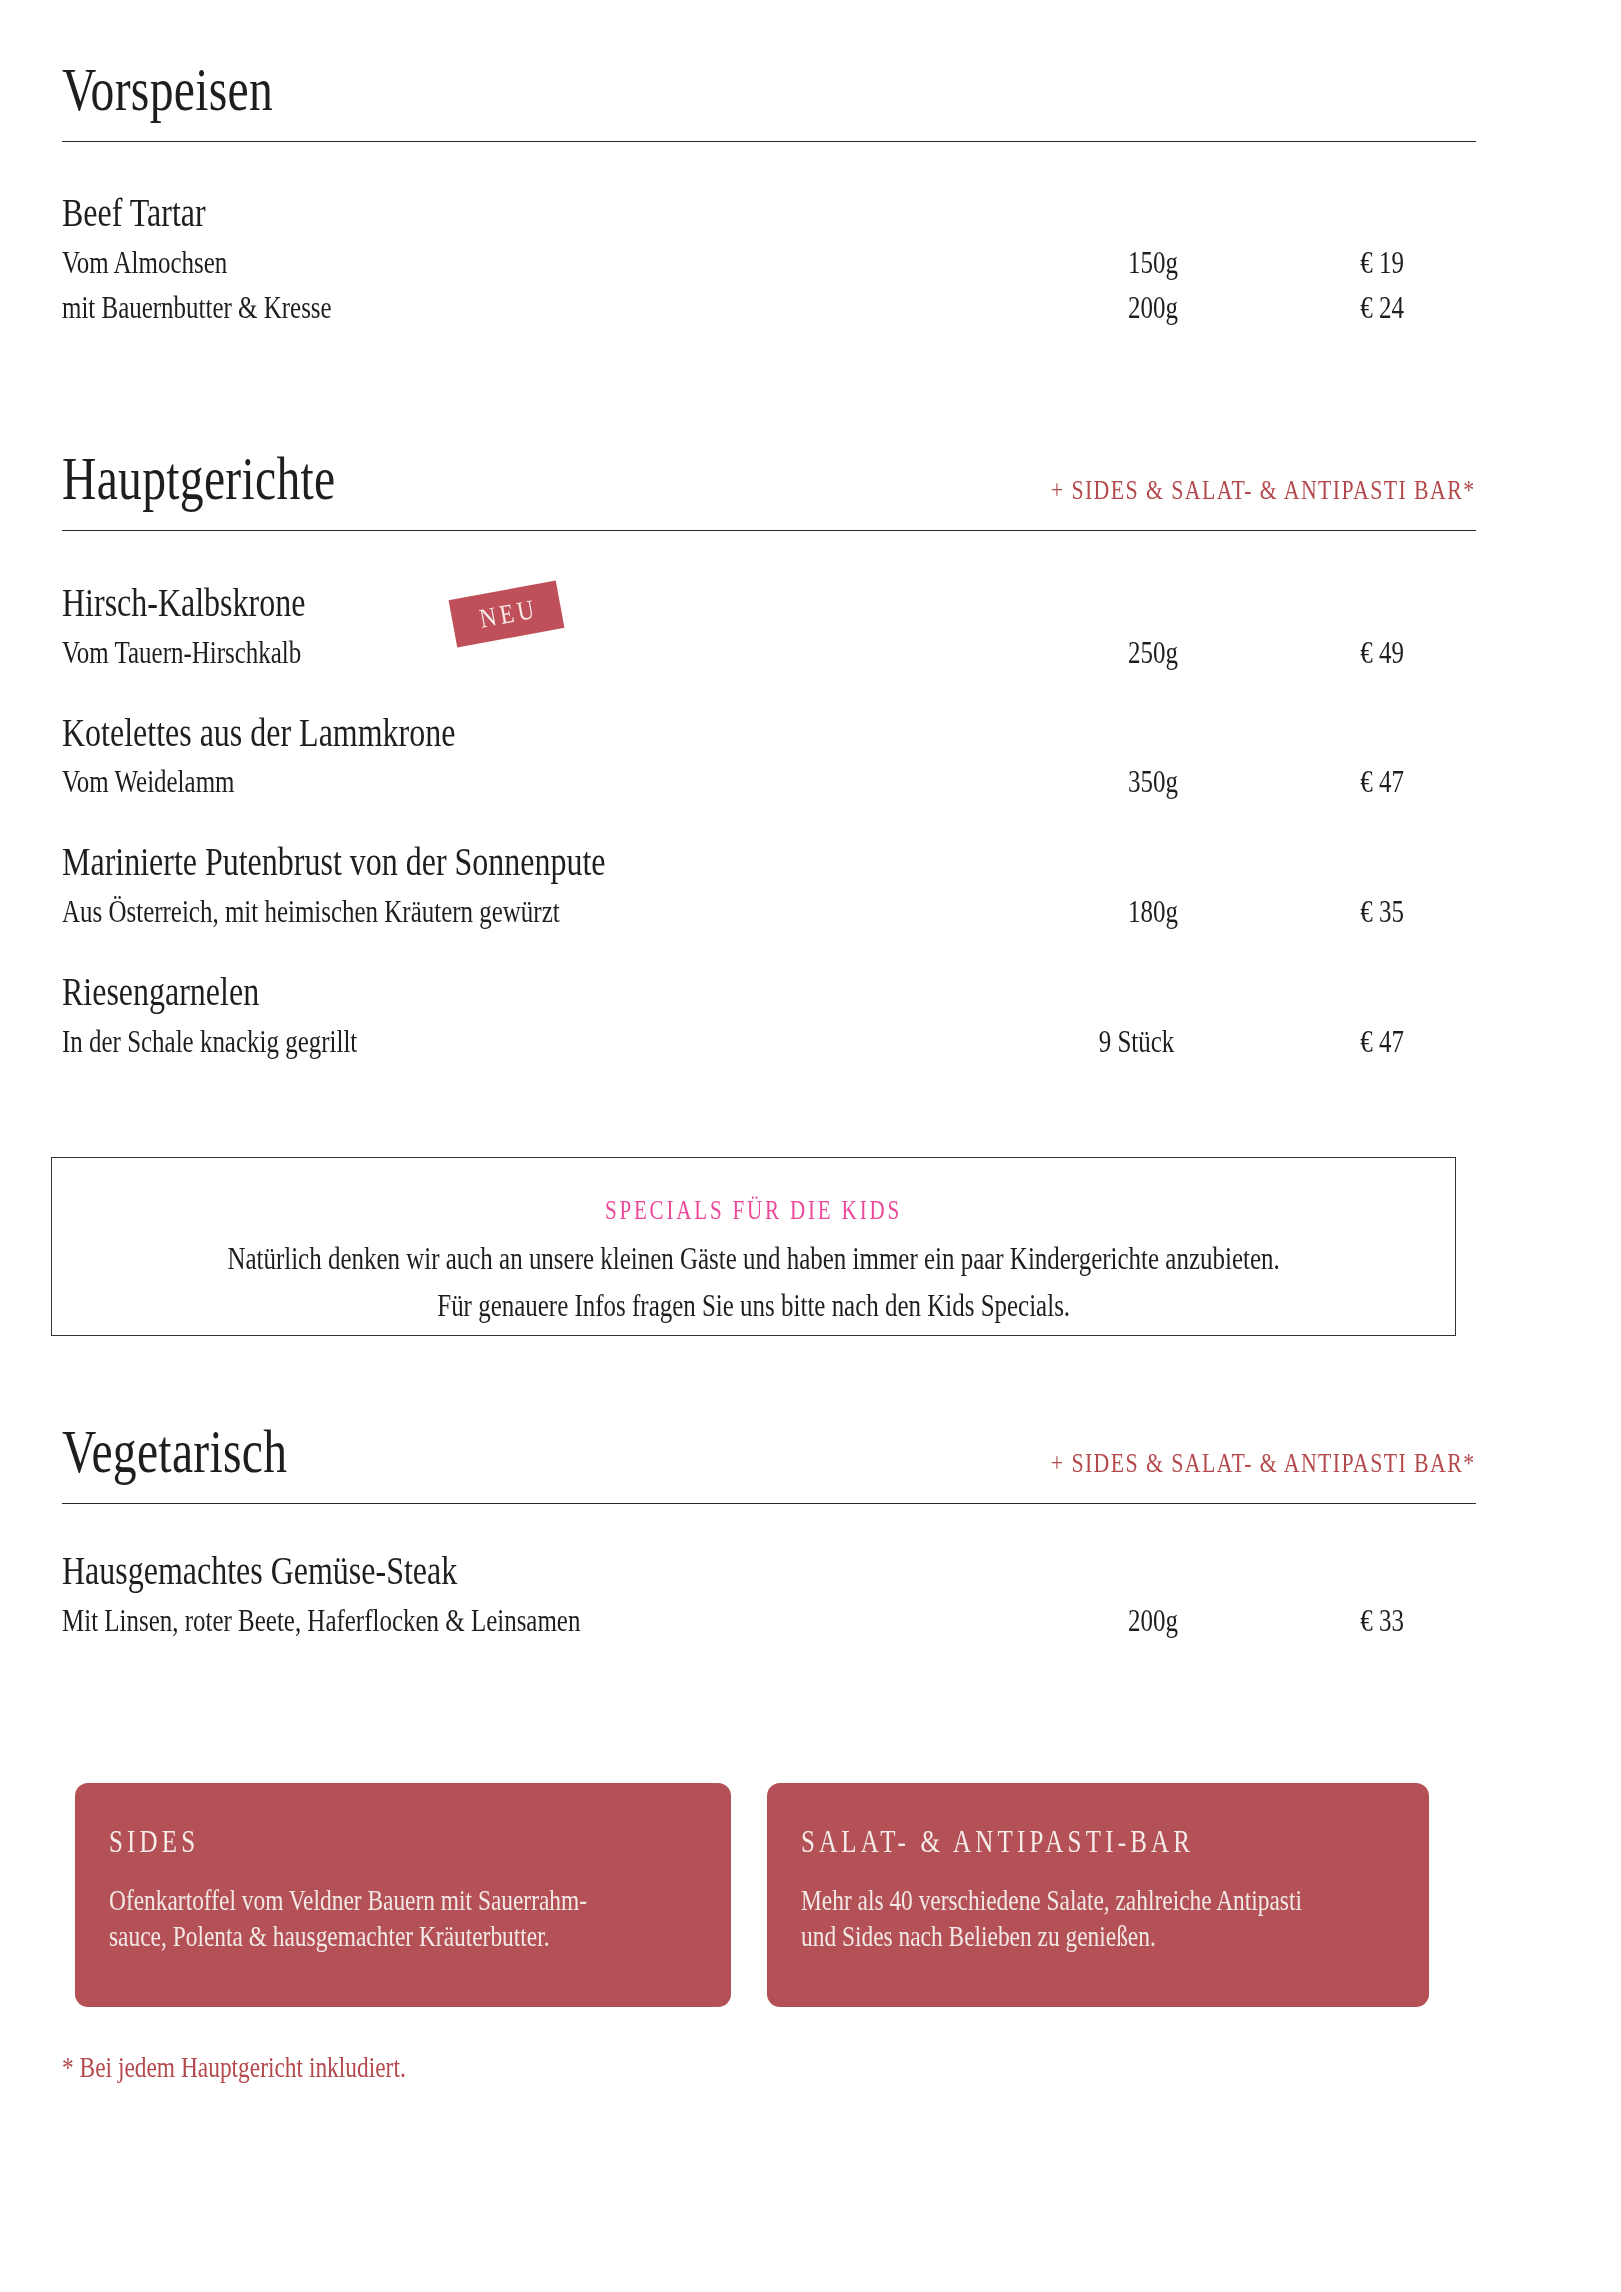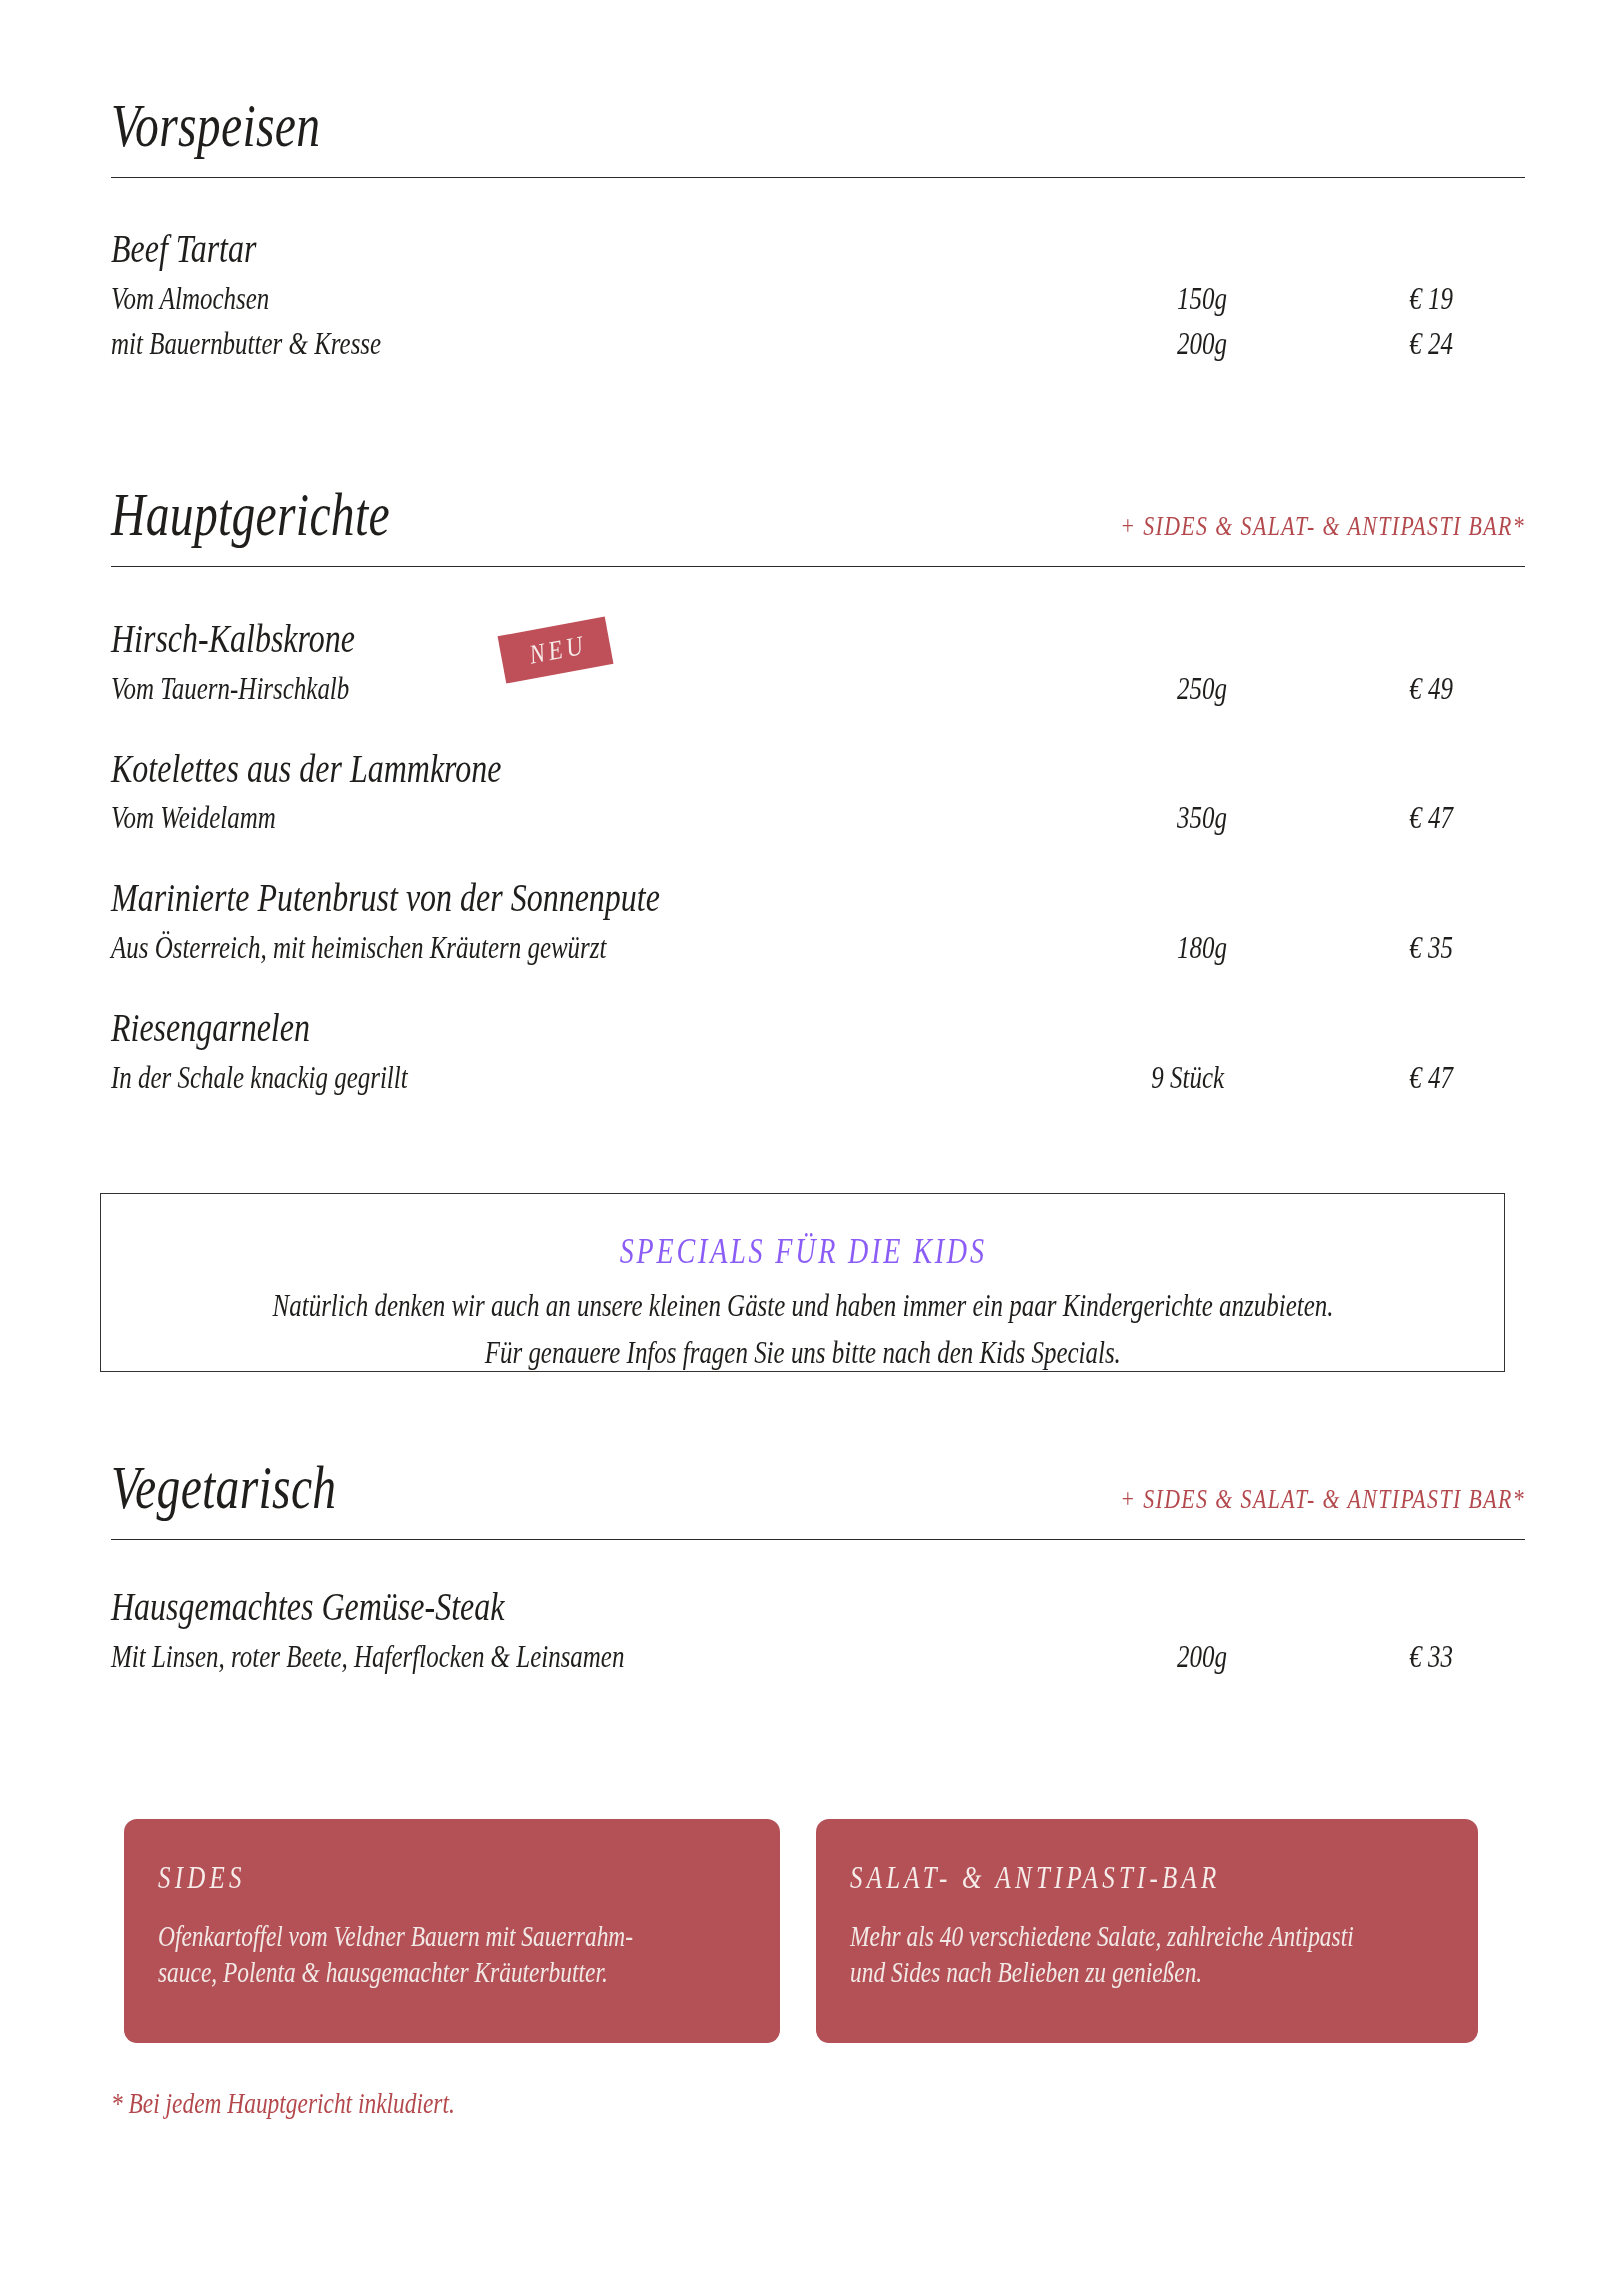--- a/index.html
+++ b/index.html
@@ -6,24 +6,23 @@
   .page {
     position: relative;
     width: 1621px;
     height: 2293px;
     background: #ffffff;
     font-family: "Liberation Serif", "DejaVu Serif", serif;
     color: #1f1e1c;
     overflow: hidden;
   }
   .content {
-    margin-left: 111px;
+    margin-left: 62px;
     width: 1414px;
-    padding-top: 92px;
-    font-style: italic;
+    padding-top: 56px;
   }
 
   
   .cx   { display: inline-block; transform: scaleX(0.78); transform-origin: 0 100%; white-space: nowrap; }
   .cx-c { transform-origin: 50% 100%; }
   .cx-r { transform-origin: 100% 100%; }
 
   
   .sec-head {
     display: flex;
@@ -98,23 +97,23 @@
     box-sizing: border-box;
     width: 1405px;
     margin-left: -10.7px;
     margin-top: 93px;
     height: 179px;
     border: 1.8px solid #343230;
     text-align: center;
     padding-top: 36px;
   }
   .specials-title {
-    font-size: 36px;
+    font-size: 27px;
     letter-spacing: 3.6px;
-    color: #8b5cf6;
+    color: #ec4899;
     line-height: 1.2;
     margin-bottom: 9px;
   }
   .specials-line { font-size: 32px; line-height: 47px; }
 
   
   .boxes {
     display: flex;
     margin-top: 140px;
     margin-left: 12.5px;

